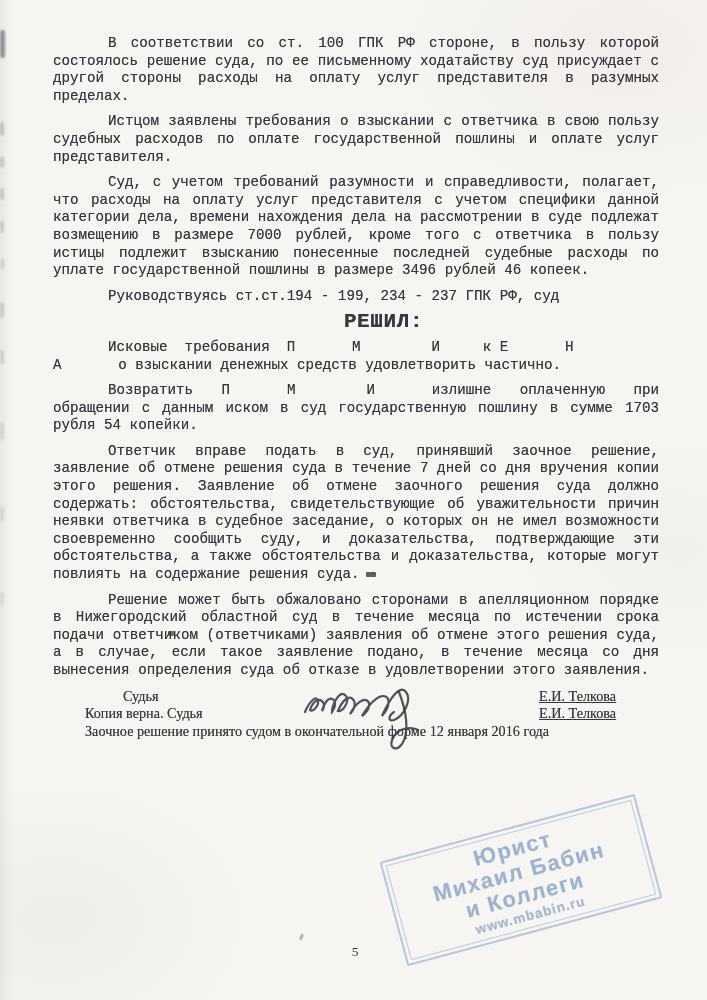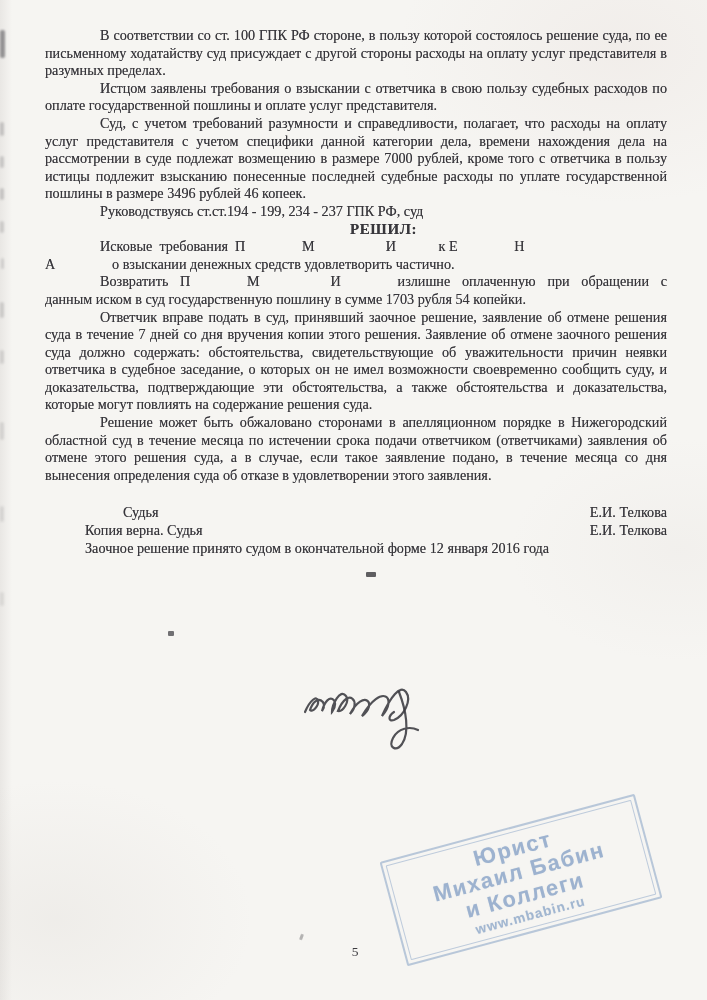--- a/index.html
+++ b/index.html
@@ -16,31 +16,31 @@
       #f7f6f3;
     font-family:"Liberation Serif","DejaVu Serif",serif;
     color:#37363b;
   }
   .flow{
     position:absolute;left:45px;top:27px;width:622px;
     font-size:14.2px;line-height:17.6px;
     text-align:justify;
     text-shadow:0 0 .5px rgba(55,54,60,.65);
   }
-  .flow p{margin:0;text-indent:55px;}
+  .flow p{margin:8px;text-indent:55px;font-family:Liberation Mono, monospace;}
   .flow p.pre{white-space:pre-wrap;}
   .heading{
     text-align:center;font-weight:bold;text-indent:0;
-    letter-spacing:.6px;font-size:15px;
+    letter-spacing:.6px;font-size:21px;
     margin:17px 0 18px 0;
   }
-  .sig-block{margin-top:20px;}
+  .sig-block{margin-top:8px;}
   .sig-row{display:flex;text-indent:0;}
   .sig-row .lbl{text-indent:0;}
-  .sig-row .name{margin-left:auto;width:128px;text-align:right;}
+  .sig-row .name{margin-left:auto;width:128px;text-align:left;text-decoration:underline;}
   .pad78{padding-left:78px;}
   .pad40{padding-left:40px;}
   .final-line{text-indent:40px;}
   .sig-svg{position:absolute;left:296px;top:658px;width:190px;height:95px;}
   
   .stamp{
     position:absolute;left:389px;top:826px;width:260px;height:104px;
     transform:rotate(-15deg);
     border:2px solid rgba(158,180,207,.7);
     border-radius:2px;

